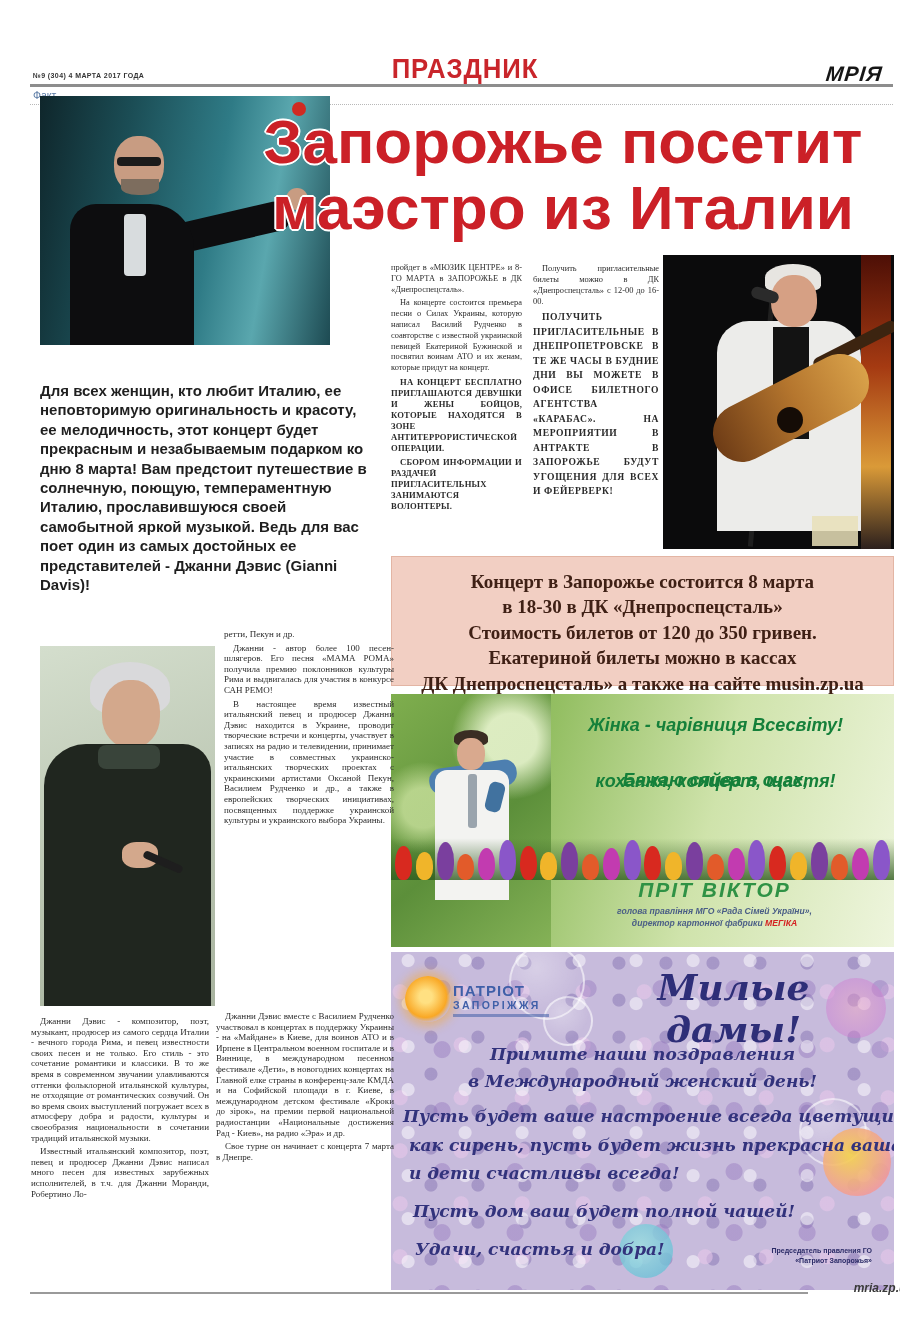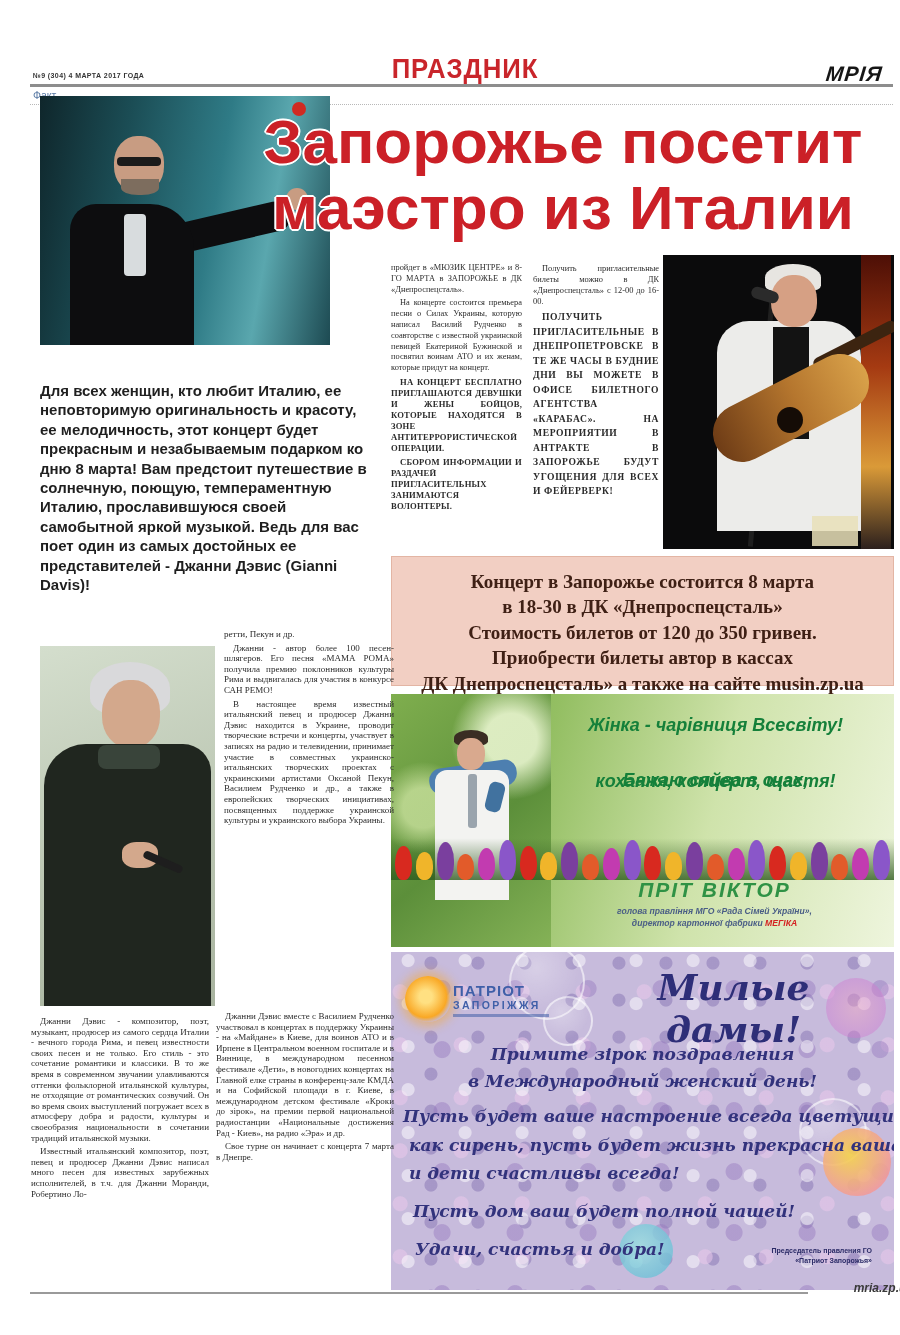--- a/index.html
+++ b/index.html
@@ -191,21 +191,21 @@
     <span class="abs gt-neck"></span>
     <span class="abs gt-guitar"></span>
     <span class="abs gt-hole"></span>
     <span class="abs gt-corner"></span>
   </div>
 
   <div class="abs ticket">
     <div>Концерт в Запорожье состоится 8 марта</div>
     <div>в 18-30 в ДК «Днепроспецсталь»</div>
     <div>Стоимость билетов от 120 до 350 гривен.</div>
-    <div>Приобрести билеты автор в кассах</div>
+    <div>Екатериной билеты можно в кассах</div>
     <div>ДК Днепроспецсталь» а также на сайте musin.zp.ua</div>
   </div>
 
   <div class="abs gad">
     <div class="gphoto">
       <span class="abs g-sweater"></span>
       <span class="abs g-shirt"></span>
       <span class="abs g-knot"></span>
       <span class="abs g-tie"></span>
       <span class="abs g-hair"></span>
@@ -252,21 +252,21 @@
     <span class="pbub pb2"></span>
     <span class="pbub pb3"></span>
     <span class="pblob pf1"></span>
     <span class="pblob pf2"></span>
     <span class="pblob pf3"></span>
     <span class="abs p-sun"></span>
     <div class="abs p-logo1">ПАТРІОТ</div>
     <div class="abs p-logo2">ЗАПОРІЖЖЯ</div>
     <div class="abs p-logosub"></div>
     <div class="abs p-title">Милые дамы!</div>
-    <div class="pline pl0">Примите зірок поздравления</div>
+    <div class="pline pl0">Примите наши поздравления</div>
     <div class="pline pl1">в Международный женский день!</div>
     <div class="pline pl2">Пусть будет ваше настроение всегда цветущим,</div>
     <div class="pline pl3">как сирень, пусть будет жизнь прекрасна ваша,</div>
     <div class="pline pl4">и дети счастливы всегда!</div>
     <div class="pline pl5">Пусть дом ваш будет полной чашей!</div>
     <div class="pline pl6">Удачи, счастья и добра!</div>
     <div class="p-sign ps1">Председатель правления ГО</div>
     <div class="p-sign ps2">«Патриот Запорожья»</div>
   </div>
 

